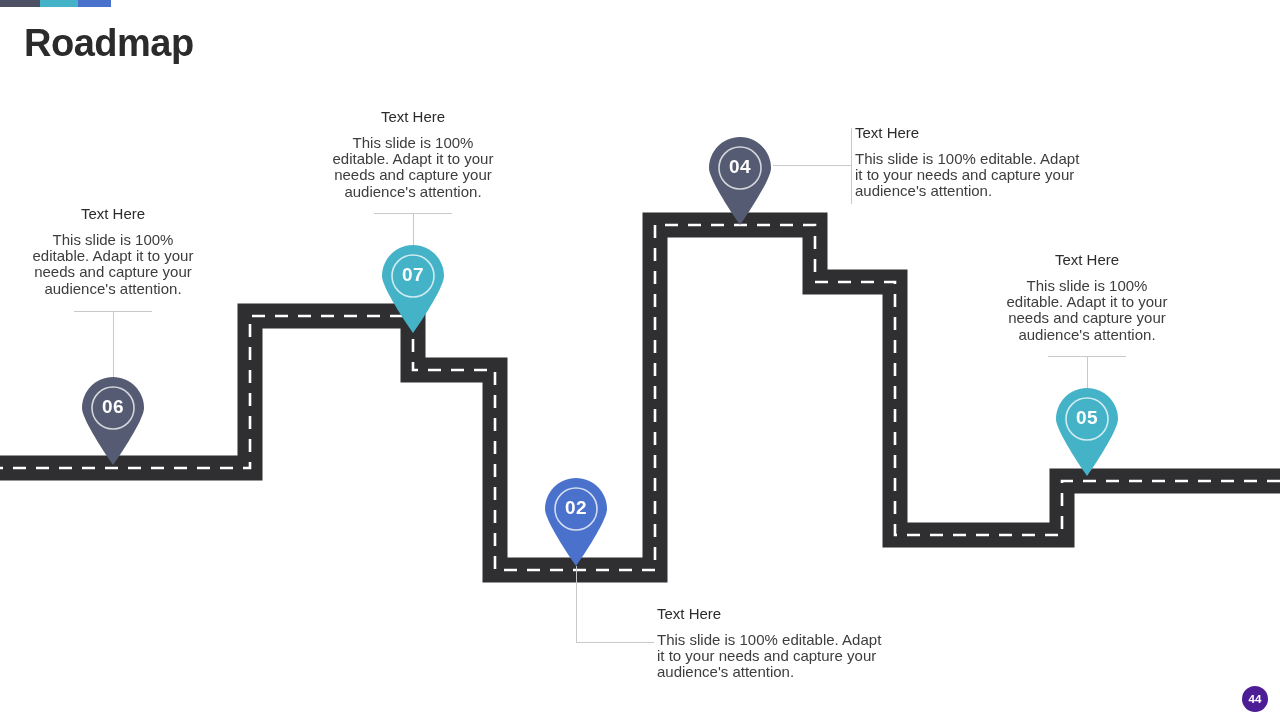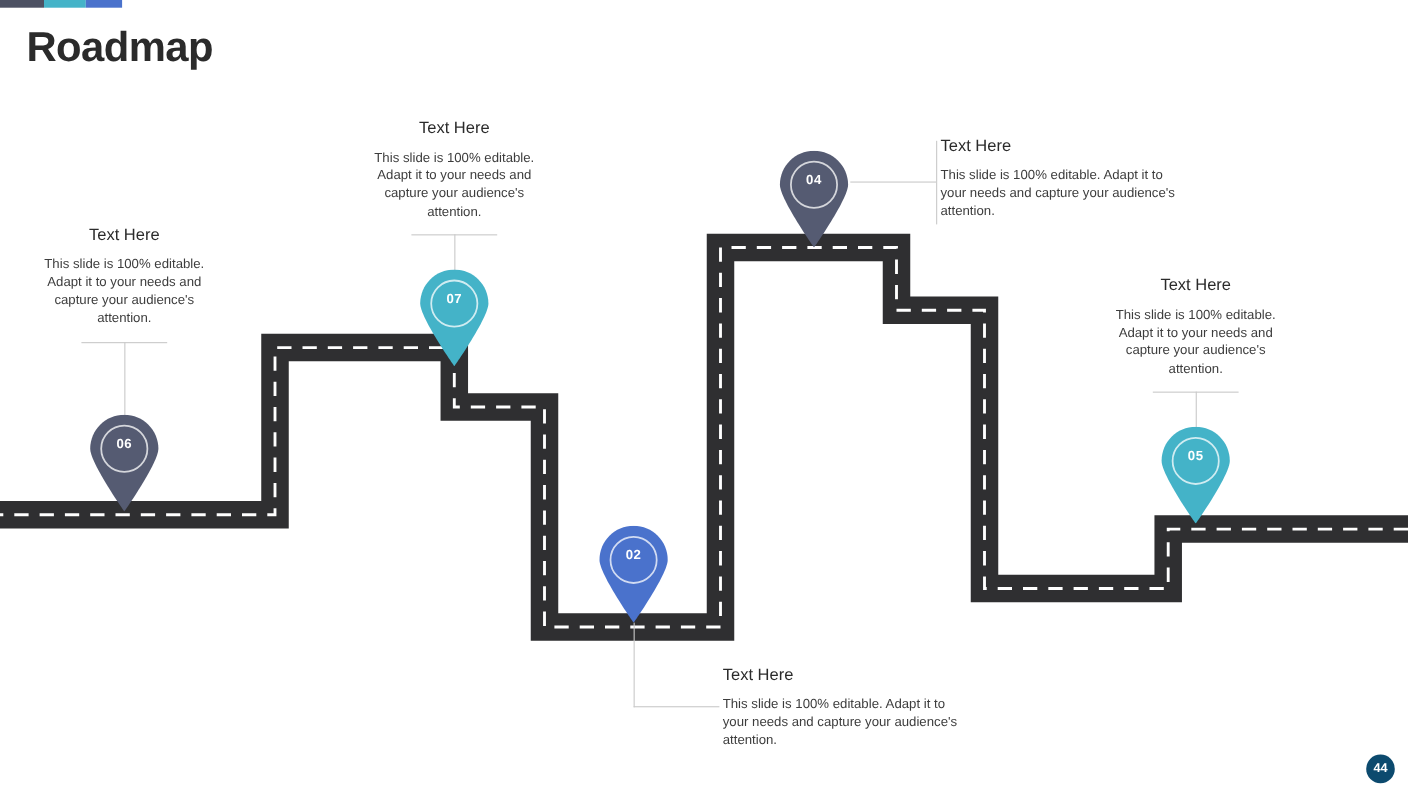--- a/index.html
+++ b/index.html
@@ -55,21 +55,21 @@
   
   .text-block { position: absolute; }
   .tb-title {
     font-size: 15px;
     font-weight: normal;
     color: #2b2b2b;
     margin-bottom: 9px;
     line-height: 18px;
   }
   .tb-body {
-    font-size: 12px;
+    font-size: 15px;
     color: #3d3d3d;
     line-height: 16.2px;
   }
   .align-center { text-align: center; }
   .align-left   { text-align: left; }
 
   
   .conn { position: absolute; background: #c9c9c9; }
   .conn-h { height: 1px; }
   .conn-v { width: 1px; }
@@ -80,21 +80,21 @@
     width: 66px;
     height: 88px;
   }
   .pin svg { display: block; width: 66px; height: 88px; }
   .pin-label {
     position: absolute;
     left: 0;
     top: 19px;
     width: 66px;
     text-align: center;
-    font-size: 12px;
+    font-size: 19px;
     font-weight: bold;
     color: #ffffff;
     letter-spacing: 0.5px;
     pointer-events: none;
   }
 
   
   .page-badge {
     position: absolute;
     right: 12px;
@@ -193,15 +193,15 @@
   <div class="conn conn-h" style="left: 1048px; top: 356px; width: 78px; background: rgb(201, 201, 201);"></div>
   <div class="conn conn-v" style="left: 1087px; top: 356px; height: 33px; background: rgb(201, 201, 201);"></div>
   <div class="pin" style="left:1054px; top:388px;">
     <svg viewBox="0 0 66 88">
       <path class="pin-shape" d="M33 88 C33 88 2 44 2 31 C2 13.9 15.9 0 33 0 C50.1 0 64 13.9 64 31 C64 44 33 88 33 88 Z" fill="#44b3c8"></path>
       <circle class="pin-ring" cx="33" cy="31" r="21" fill="none" stroke="#ffffff" stroke-opacity="0.75" stroke-width="1.6"></circle>
     </svg>
     <div class="pin-label">05</div>
   </div>
 
-  <div class="page-badge" style="background: #0c4a6e;">44</div>
+  <div class="page-badge" style="background: #4c1d95;">44</div>
 
 </div>
 
 </body></html>

